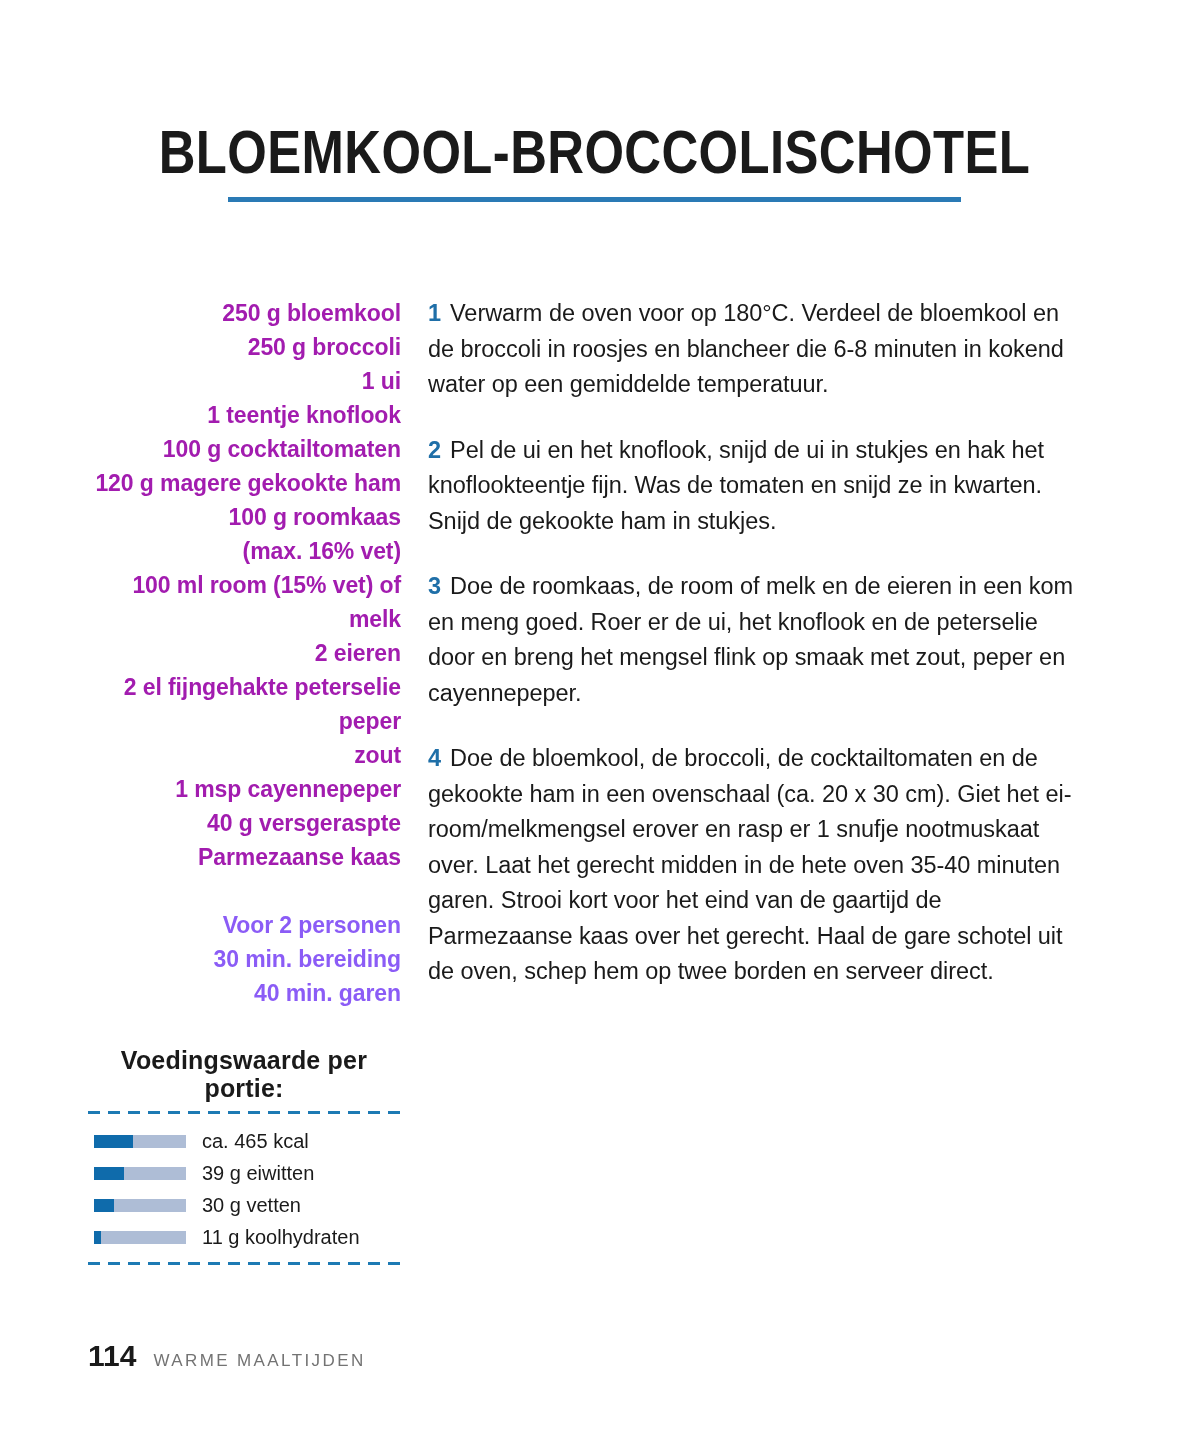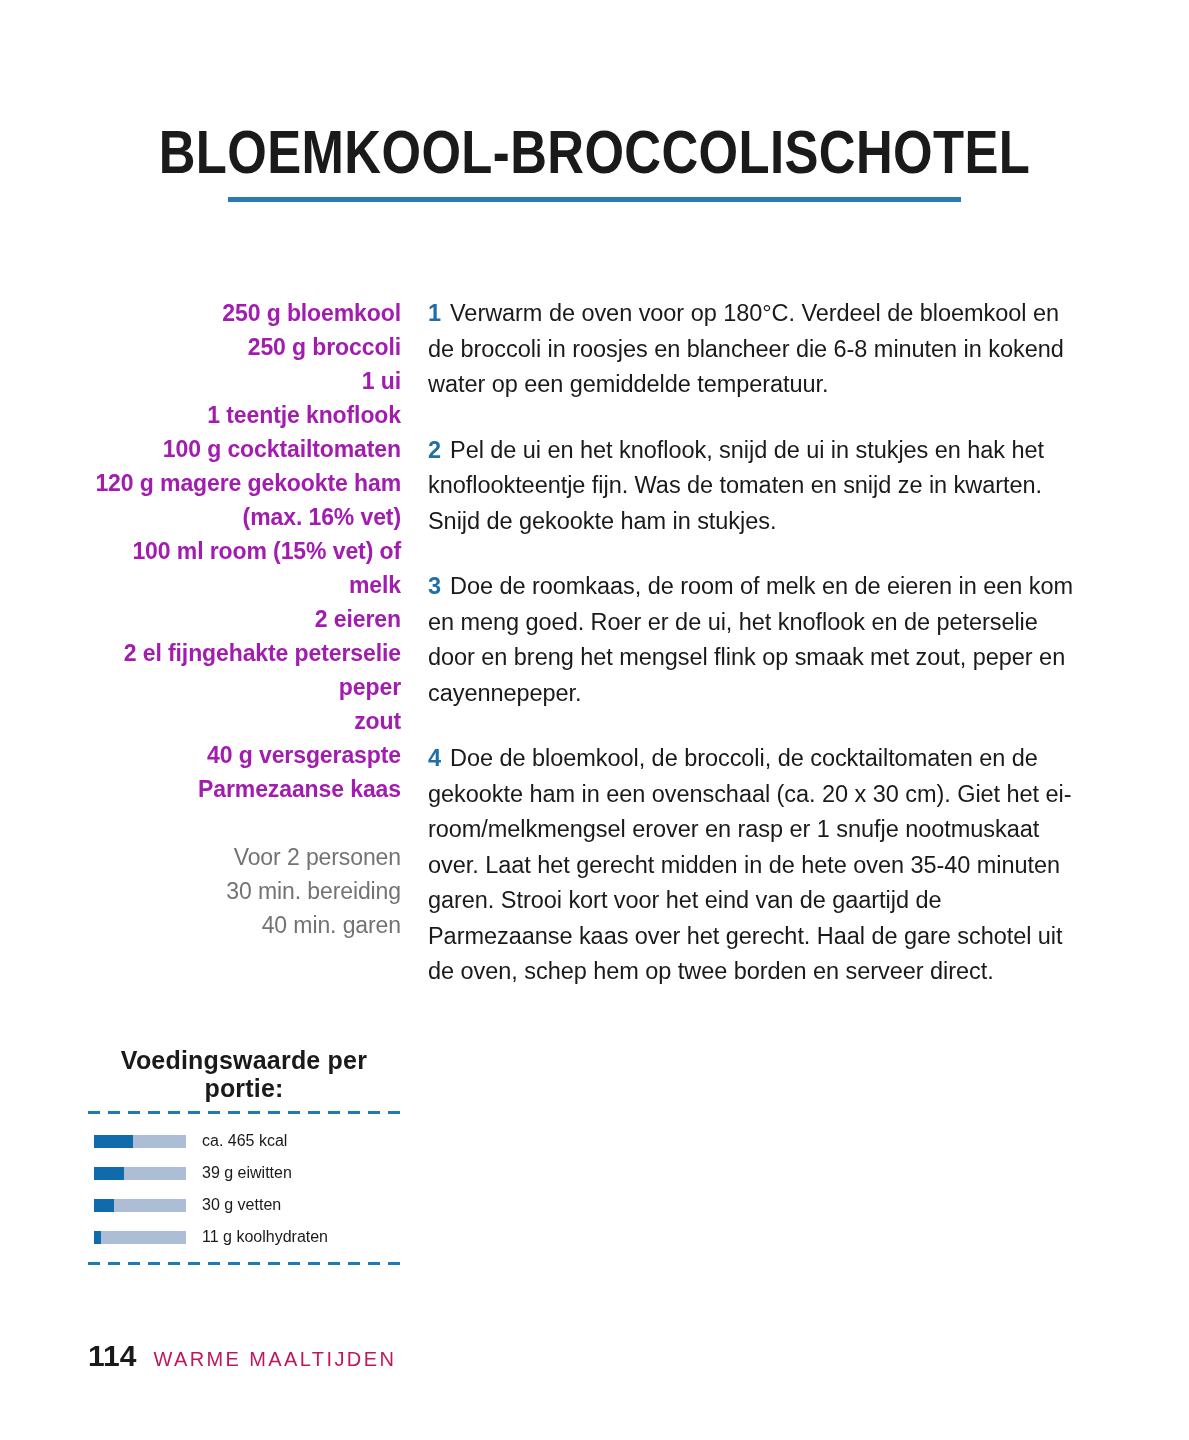--- a/index.html
+++ b/index.html
@@ -72,24 +72,24 @@
     color: #a21caf;
     letter-spacing: -0.1px;
     white-space: nowrap;
   }
 
   .serving-block {
     margin-top: 34px;
   }
   .serving-line {
     font-family: "Liberation Sans Narrow", "Liberation Sans", sans-serif;
-    font-weight: 400;
+    font-weight: 700;
     font-size: 23px;
     line-height: 34px;
-    color: #737373;
+    color: #8b5cf6;
     letter-spacing: -0.1px;
     white-space: nowrap;
   }
 
   .steps-col {
     position: absolute;
     left: 428px;
     top: 0;
     width: 650px;
   }
@@ -153,21 +153,21 @@
     margin-left: 6px;
   }
   .bar-fill {
     position: absolute;
     left: 0; top: 0; bottom: 0;
     background: #0f6bab;
   }
   .nutrition-label {
     font-family: "Liberation Sans Narrow", "Liberation Sans", sans-serif;
     font-weight: 400;
-    font-size: 16px;
+    font-size: 20px;
     line-height: 22px;
     color: #1a1a1a;
     margin-left: 16px;
     white-space: nowrap;
   }
 
   
   .footer {
     position: absolute;
     left: 88px;
@@ -179,23 +179,23 @@
     font-family: "Liberation Sans Narrow", "Liberation Sans", sans-serif;
     font-weight: 700;
     font-size: 30px;
     line-height: 32px;
     color: #1a1a1a;
     letter-spacing: 0px;
   }
   .footer-section {
     font-family: "Liberation Sans Narrow", "Liberation Sans", sans-serif;
     font-weight: 400;
-    font-size: 20px;
+    font-size: 17px;
     line-height: 32px;
-    color: #be185d;
+    color: #737373;
     letter-spacing: 2.4px;
     margin-left: 17px;
   }
 </style>
 </head>
 <body>
 
 <div class="page">
 
   <div class="title-block">
@@ -206,27 +206,29 @@
   <div class="columns">
 
     <div class="ingredients-col">
       <div class="ingredient-list">
           <div class="ingredient-line">250 g bloemkool</div>
           <div class="ingredient-line">250 g broccoli</div>
           <div class="ingredient-line">1 ui</div>
           <div class="ingredient-line">1 teentje knoflook</div>
           <div class="ingredient-line">100 g cocktailtomaten</div>
           <div class="ingredient-line">120 g magere gekookte ham</div>
+          <div class="ingredient-line">100 g roomkaas</div>
           <div class="ingredient-line">(max. 16% vet)</div>
           <div class="ingredient-line">100 ml room (15% vet) of</div>
           <div class="ingredient-line">melk</div>
           <div class="ingredient-line">2 eieren</div>
           <div class="ingredient-line">2 el fijngehakte peterselie</div>
           <div class="ingredient-line">peper</div>
           <div class="ingredient-line">zout</div>
+          <div class="ingredient-line">1 msp cayennepeper</div>
           <div class="ingredient-line">40 g versgeraspte</div>
           <div class="ingredient-line">Parmezaanse kaas</div>
         </div>
       <div class="serving-block">
           <div class="serving-line">Voor 2 personen</div>
           <div class="serving-line">30 min. bereiding</div>
           <div class="serving-line">40 min. garen</div>
         </div>
     </div>
 

